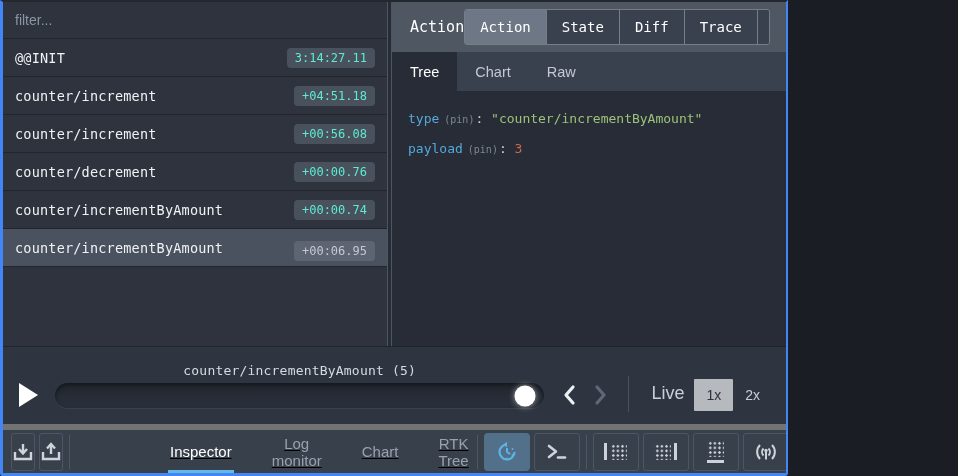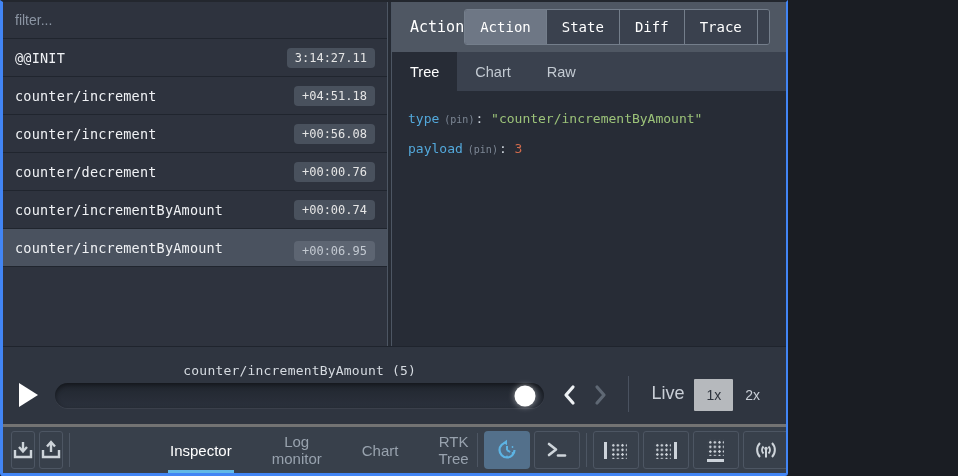--- a/index.html
+++ b/index.html
@@ -37,21 +37,21 @@
     border-bottom:1px solid #20252e;
     display:flex; align-items:center; justify-content:space-between;
     padding:0 12px; cursor:pointer;
   }
   .action-row.selected{ background:#4a525f; }
   .action-name{
     font-family:"DejaVu Sans Mono", monospace; font-size:13.5px; color:#f0f2f5; letter-spacing:.2px;
     white-space:nowrap;
   }
   .action-time{
-    font-family:"DejaVu Sans Mono", monospace; font-size:12px; color:#e5e5e5;
+    font-family:"DejaVu Sans Mono", monospace; font-size:12px; color:#5eead4;
     background:#49515d; border-radius:4px; padding:3px 8px; white-space:nowrap;
   }
   .action-row.selected .action-time{ background:#5d6572; color:#c3c9d1;margin-top:6px; }
   .left-empty{ flex:1 1 auto; background:#2e333e; }
 
   
   .insp-header{
     height:50px; flex:0 0 50px; background:#4f5763;
     display:flex; align-items:center; justify-content:space-between;
     padding:0 16px 0 18px;
@@ -116,22 +116,22 @@
   .pb-live{ font-size:18px; color:#c9ced6; margin:0 10px 4px 6px; }
   .speed-btn{
     font-size:14px; font-family:"Liberation Sans", sans-serif;
     background:transparent; color:#c9ced6; border:none; cursor:pointer;
     padding:8px 12px; margin-bottom:-3px; border-radius:1px;
   }
   .speed-btn.selected{ background:#b6b9bd; color:#2e333d; }
 
   
   .bottom-bar{
-    height:49px; flex:0 0 49px; background:#38404b; border-top:3px solid #737373;
-    display:flex; align-items:center; padding:0 8px;
+    height:49px; flex:0 0 49px; background:#38404b; border-top:6px solid #737373;
+    display:flex; align-items:center; padding:0 8px;text-decoration:underline;
   }
   .icon-btn{
     width:46px; height:38px; border:1px solid #4d5663; border-radius:3px;
     background:transparent; display:flex; align-items:center; justify-content:center;
     cursor:pointer; padding:0;
   }
   .icon-btn + .icon-btn{ margin-left:4px; }
   .icon-btn.noborder{ border-color:transparent; }
   .icon-btn.active-blue{ background:#53708b; border-color:transparent; border-radius:4px; }
   .bb-sep{ width:1px; height:34px; background:#4d5663; margin:0 6px; flex:0 0 1px; }

